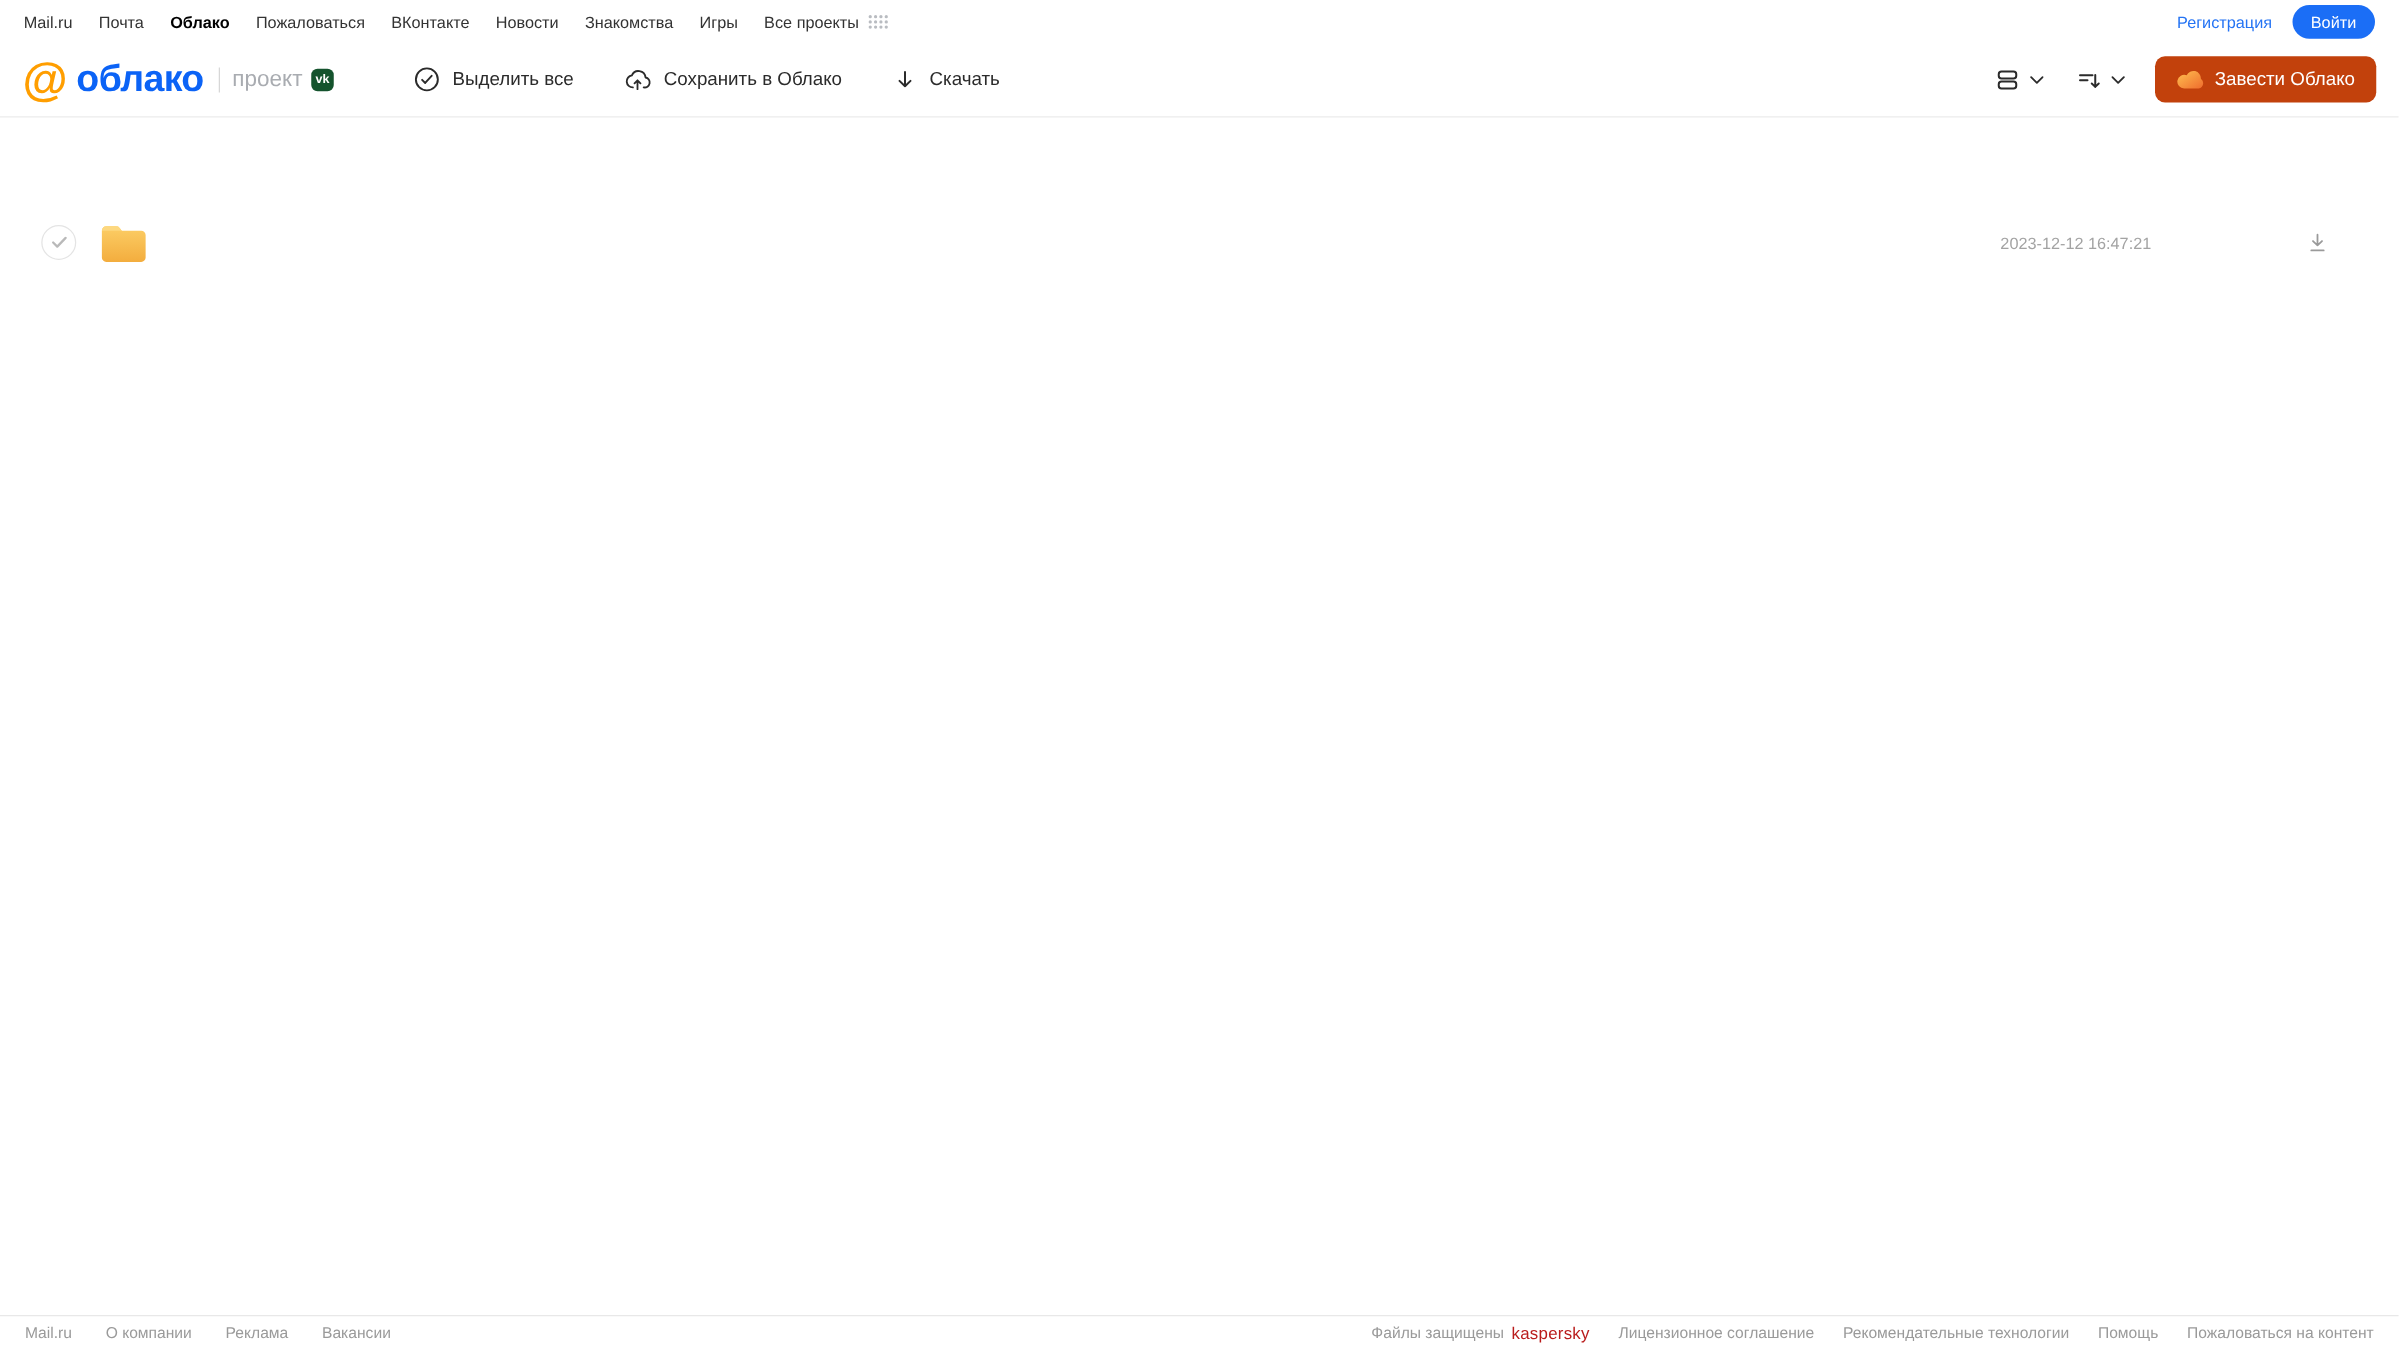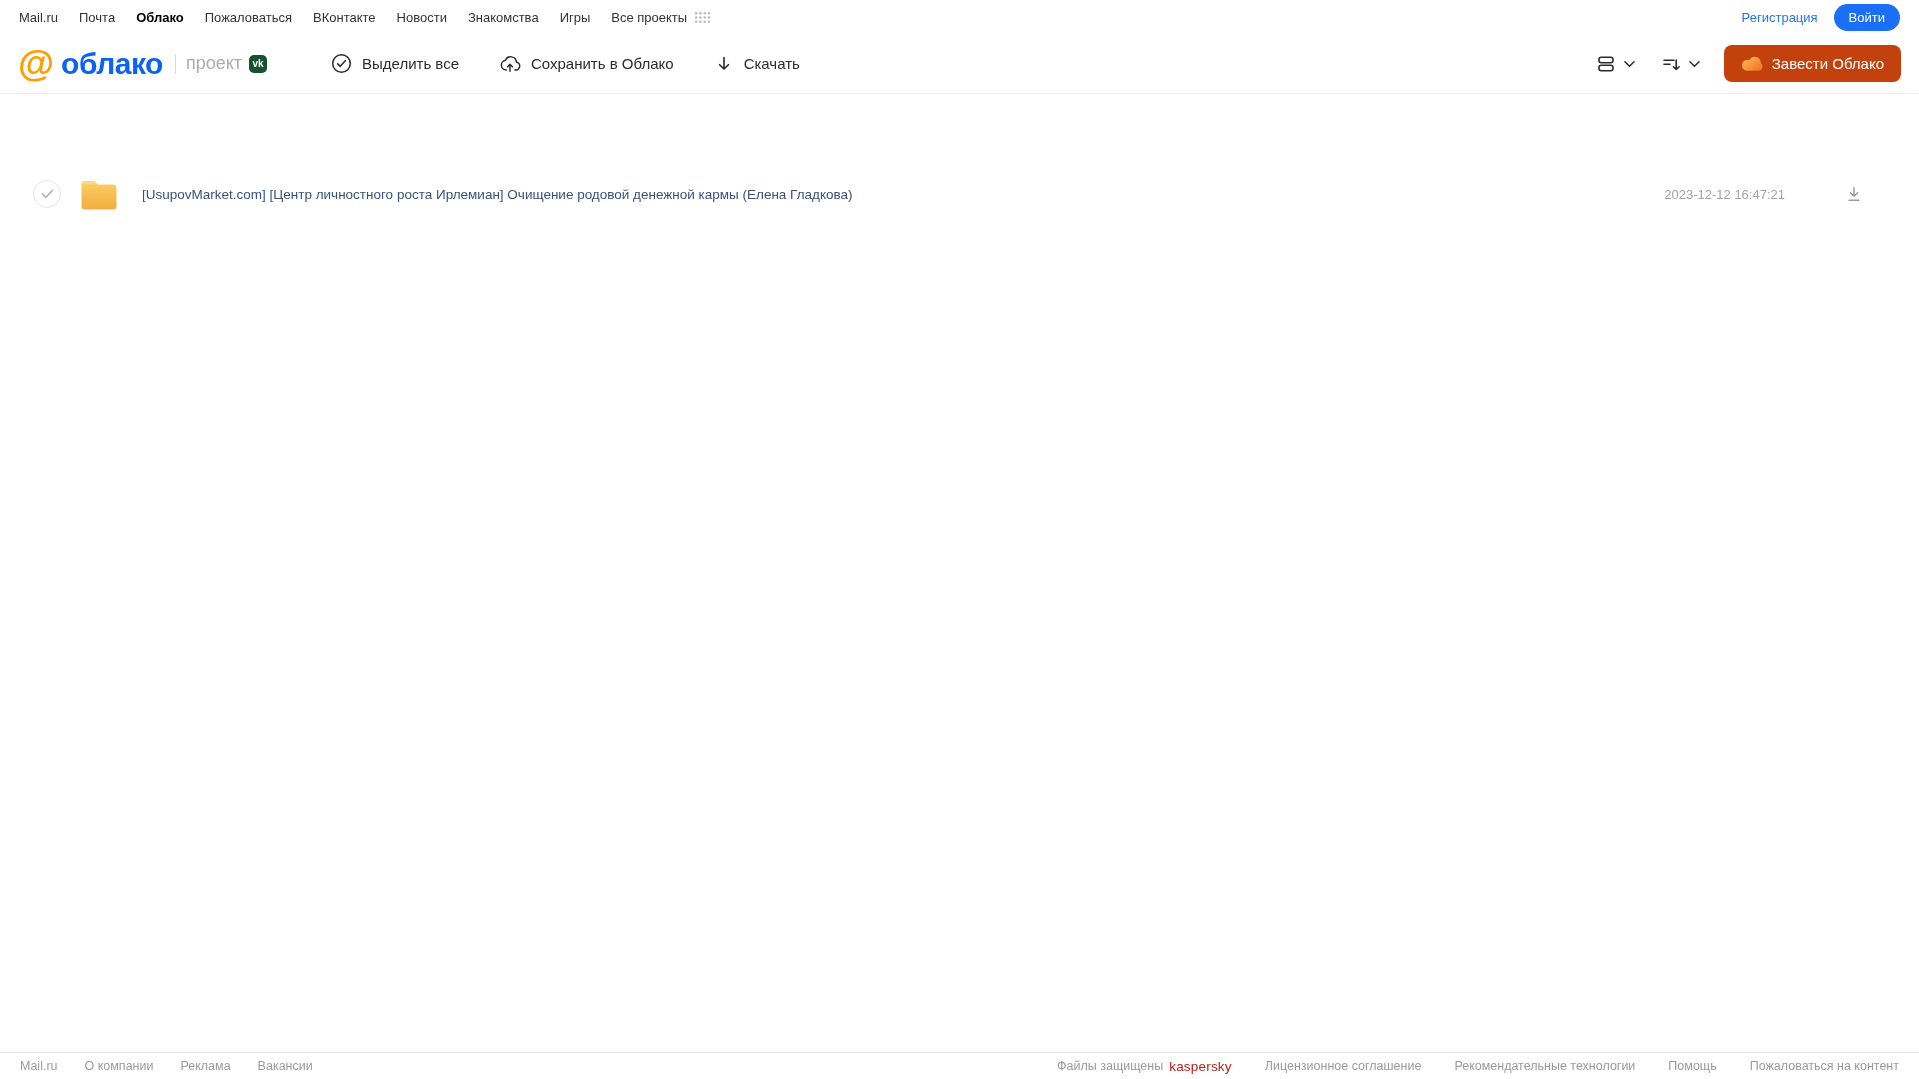--- a/index.html
+++ b/index.html
@@ -39,29 +39,29 @@
 
   
   main { flex:1; padding:36px 20px 0; }
   h1.page-title { font-size:21px; font-weight:400; color:#1f1f1f; letter-spacing:0.2px; }
   .file-row { margin-top:42px; display:flex; align-items:center; height:44px; cursor:pointer; }
   .row-check { width:28px; height:28px; border-radius:50%; border:1px solid #e4e4e4; background:#fff;
                margin-left:13px; display:flex; align-items:center; justify-content:center; cursor:pointer; flex-shrink:0; }
   .row-folder { margin-left:19px; display:flex; align-items:center; flex-shrink:0; }
   .row-name { margin-left:24px; font-size:13.5px; color:#39517b; text-decoration:none; cursor:pointer;
               white-space:nowrap; overflow:hidden; text-overflow:ellipsis; max-width:1150px; }
-  .row-date { margin-left:auto; font-size:13px; color:#a3a3a3; margin-right:56px; white-space:nowrap; }
+  .row-date { margin-left:auto; font-size:13px; color:#a3a3a3; margin-right:120px; white-space:nowrap; }
   .row-download { background:none; border:none; cursor:pointer; padding:4px; margin-right:32px; display:flex; }
 
   
   footer { height:27px; border-top:1px solid #e8e8e8; display:flex; align-items:center;
            padding:0 20px; flex-shrink:0; font-size:12.5px; color:#9a9a9a; }
   footer a { color:#9a9a9a; text-decoration:none; cursor:pointer; }
   .footer-left { display:flex; gap:27px; }
-  .footer-right { margin-left:auto; display:flex; gap:33px; align-items:center; }
+  .footer-right { margin-left:auto; display:flex; gap:23px; align-items:center; }
   .kaspersky-wrap { display:flex; gap:6px; align-items:center; }
   .kaspersky-logo { color:#b91c1c; font-weight:normal; font-size:13.5px; letter-spacing:0.2px; }
   svg { display:block; }
 </style>
 </head>
 <body>
 
 <nav class="topnav">
   <div class="topnav-left">
     <a class="plink">Mail.ru</a>
@@ -195,21 +195,20 @@
         <defs>
           <linearGradient id="fold" x1="0" y1="0" x2="0" y2="1">
             <stop offset="0" stop-color="#fcce66"></stop>
               <stop offset="1" stop-color="#f3ad3e"></stop>
           </linearGradient>
         </defs>
         <path d="M1.5 5.5A3.5 3.5 0 0 1 5 2h8.2a3 3 0 0 1 2.3 1.1l2 2.4H33a3.5 3.5 0 0 1 3.5 3.5v18a3.5 3.5 0 0 1-3.5 3.5H5a3.5 3.5 0 0 1-3.5-3.5z" fill="url(#fold)"></path>
         <path d="M1.5 5.5A3.5 3.5 0 0 1 5 2h8.2a3 3 0 0 1 2.3 1.1l2 2.4H1.5z" fill="#fdd87f"></path>
       </svg>
     </span>
-    <a class="row-name">[UsupovMarket.com] [Центр личностного роста Ирлемиан] Очищение родовой денежной кармы (Елена Гладкова)</a>
     <span class="row-date">2023-12-12 16:47:21</span>
     <button class="row-download">
       <span>
         <svg width="18" height="18" viewBox="0 0 20 20" fill="none" stroke="#9a9a9a" stroke-width="1.6" stroke-linecap="round" stroke-linejoin="round">
           <path d="M10 3v9.5M6 8.7l4 3.8 4-3.8M4.5 17h11"></path>
         </svg>
       </span>
     </button>
   </div>
 </main>

